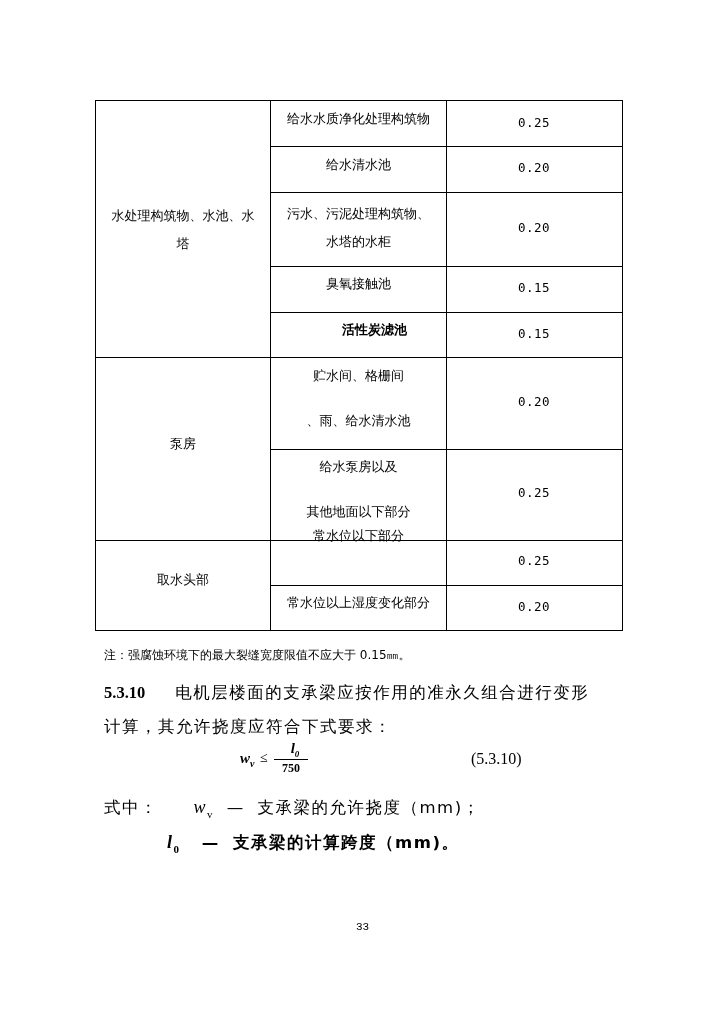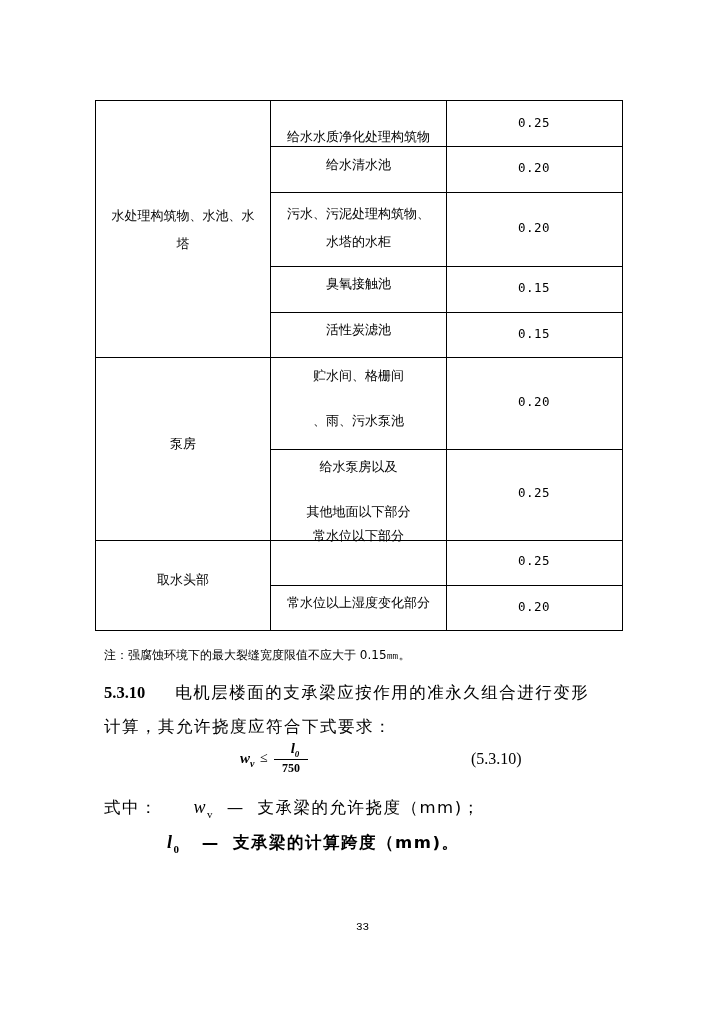--- a/index.html
+++ b/index.html
@@ -56,42 +56,42 @@
     <div class="hl" style="left:0;top:257px;width:527px;"></div>
     <div class="hl" style="left:175px;top:349px;width:352px;"></div>
     <div class="hl" style="left:0;top:440px;width:527px;"></div>
     <div class="hl" style="left:175px;top:485px;width:352px;"></div>
 
     <div class="cell-text" style="left:2px;top:102px;width:172px;line-height:28px;">
       <div>水处理构筑物、水池、水</div>
       <div>塔</div>
     </div>
 
-    <div class="cell-text" style="left:176px;top:28px;width:175px;">给水水质净化处理构筑物</div>
+    <div class="cell-text" style="left:176px;top:10px;width:175px;">给水水质净化处理构筑物</div>
     <div class="val" style="top:15px;">0.25</div>
 
     <div class="cell-text" style="left:176px;top:56px;width:175px;">给水清水池</div>
     <div class="val" style="top:60px;">0.20</div>
 
     <div class="cell-text" style="left:176px;top:100px;width:175px;line-height:28px;">
       <div>污水、污泥处理构筑物、</div>
       <div>水塔的水柜</div>
     </div>
     <div class="val" style="top:120px;">0.20</div>
 
     <div class="cell-text" style="left:176px;top:175px;width:175px;">臭氧接触池</div>
     <div class="val" style="top:180px;">0.15</div>
 
-    <div class="cell-text" style="left:176px;top:221px;width:175px;">活性炭滤池</div>
+    <div class="cell-text" style="left:192px;top:221px;width:175px;font-weight:bold;">活性炭滤池</div>
     <div class="val" style="top:226px;">0.15</div>
 
     <div class="cell-text" style="left:2px;top:335px;width:172px;">泵房</div>
     <div class="cell-text" style="left:176px;top:267px;width:175px;line-height:45px;">
       <div style="line-height:18px;">贮水间、格栅间</div>
-      <div style="line-height:18px;margin-top:27px;">、雨、污水泵池</div>
+      <div style="line-height:18px;margin-top:27px;">、雨、给水清水池</div>
     </div>
     <div class="val" style="top:294px;">0.20</div>
 
     <div class="cell-text" style="left:176px;top:358px;width:175px;">
       <div>给水泵房以及</div>
       <div style="margin-top:27px;">其他地面以下部分</div>
     </div>
     <div class="val" style="top:385px;">0.25</div>
 
     <div class="cell-text" style="left:2px;top:471px;width:172px;">取水头部</div>

